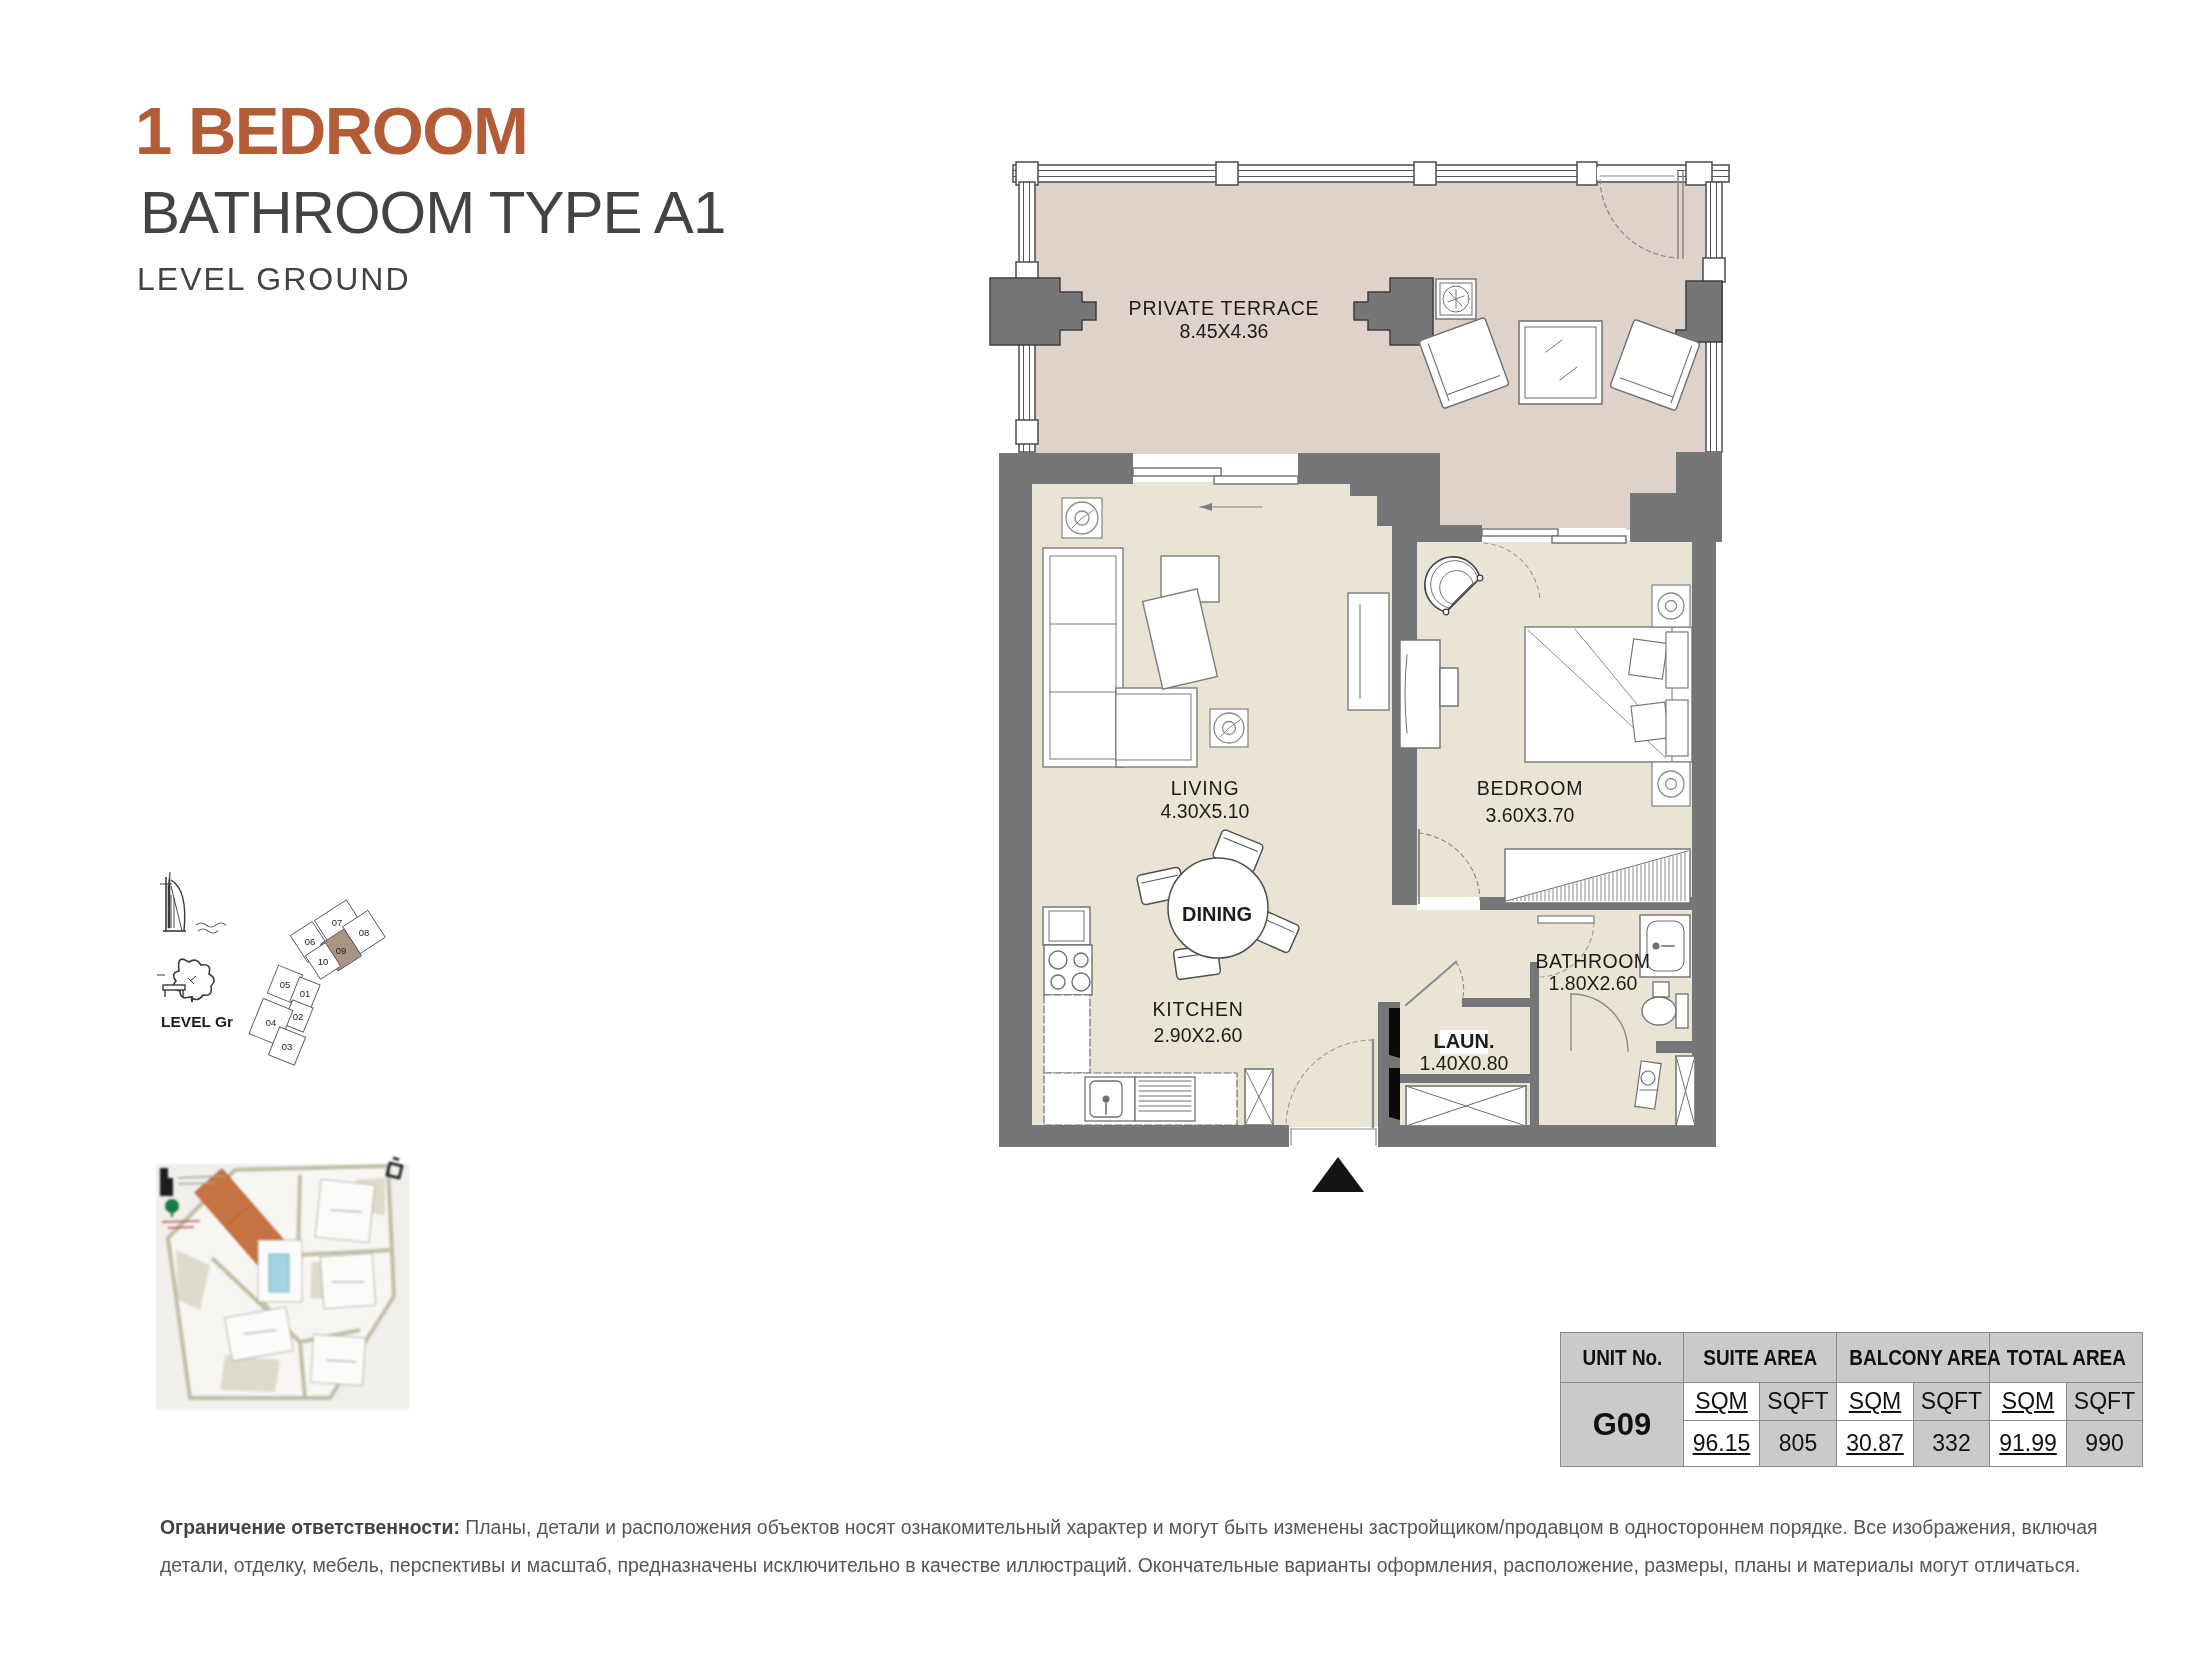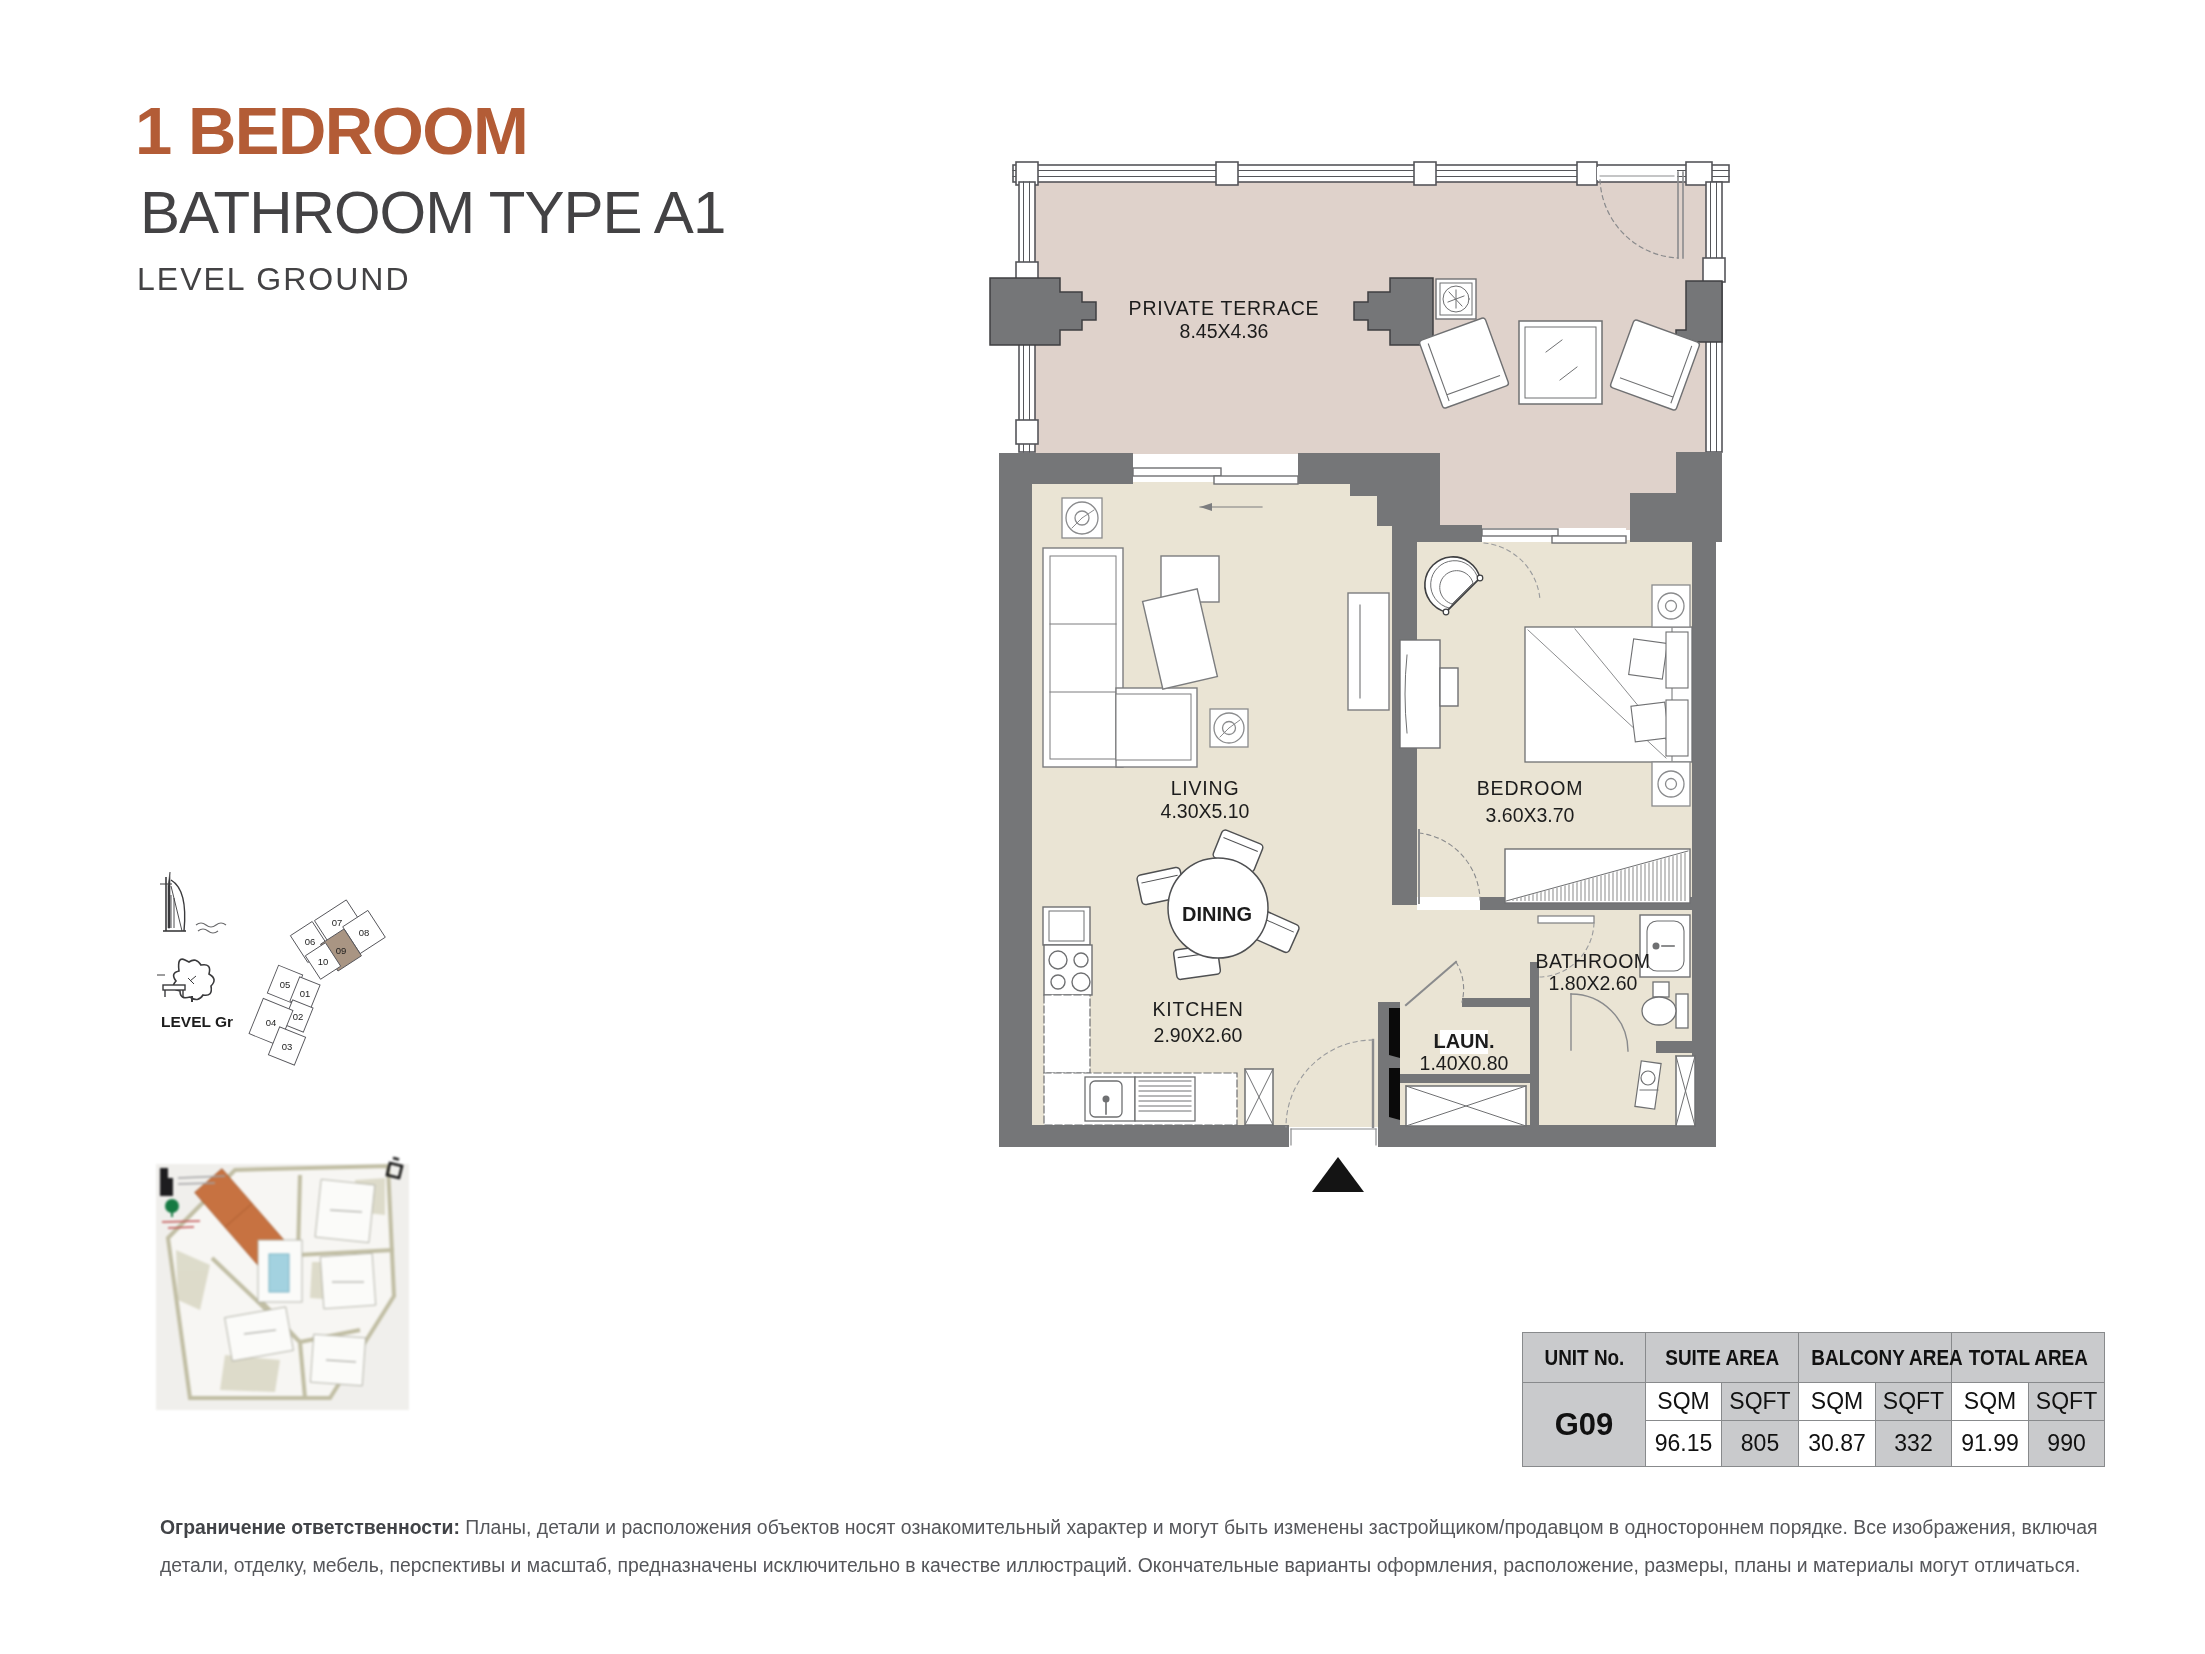--- a/index.html
+++ b/index.html
@@ -2,27 +2,27 @@
 <html><head>
 <meta charset="utf-8">
 <style>
   html,body{margin:0;padding:0;}
   body{width:2205px;height:1654px;position:relative;background:#ffffff;overflow:hidden;
        font-family:"Liberation Sans", sans-serif;}
   .abs{position:absolute;}
   #t1{left:135px;top:92px;font-size:67px;letter-spacing:-1.5px;color:#b35c36;font-weight:bold;}
   #t2{left:140px;top:178px;font-size:60px;letter-spacing:-1px;color:#434244;}
   #t3{left:137px;top:261px;font-size:32px;letter-spacing:2px;color:#434244;}
-  table.area{border-collapse:collapse;table-layout:fixed;}
+  table.area{border-collapse:collapse;table-layout:fixed;margin-left:38px;}
   table.area td{border:1px solid #888a8c;text-align:center;vertical-align:middle;
       font-size:23px;color:#111;padding:0;white-space:nowrap;}
   tr.hdr td{font-size:22px;}
   tr.hdr td span{display:inline-block;transform:scaleX(0.86);transform-origin:center;white-space:nowrap;}
   td.g{background:#c9cacc;}
-  td.w{background:#ffffff;}
+  td.w{background:#ffffff;text-decoration:underline;}
   .b{font-weight:bold;}
   #disc{left:160px;top:1508px;width:1990px;font-size:19.4px;line-height:38px;color:#55565a;white-space:nowrap;}
   #disc b{color:#414347;}
 </style>
 </head>
 <body>
 
 <div id="t1" class="abs">1 BEDROOM</div>
 
 <div id="t2" class="abs">BATHROOM TYPE A1</div>

